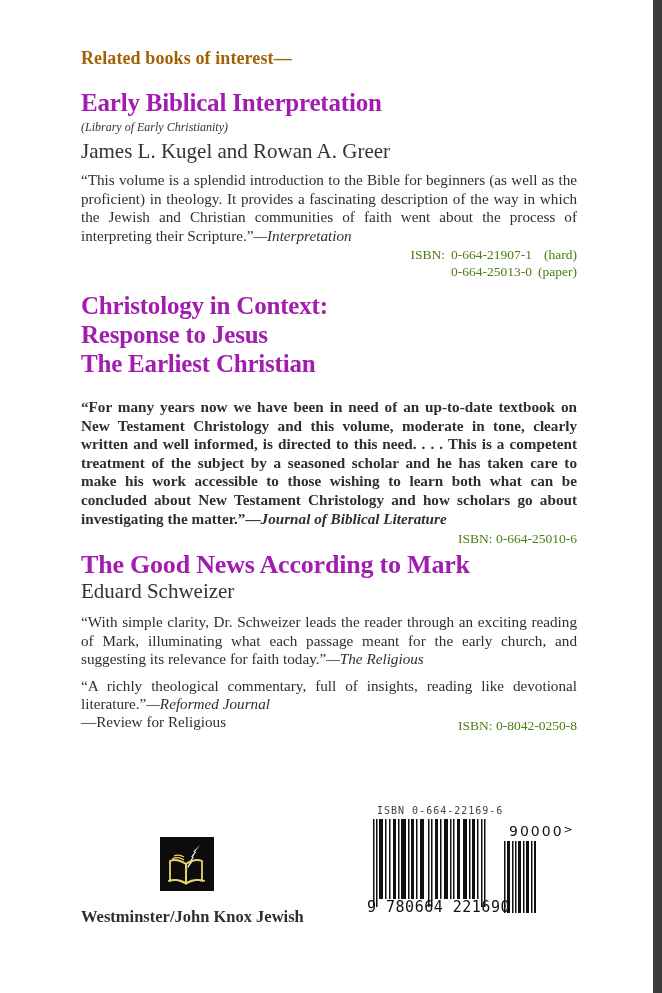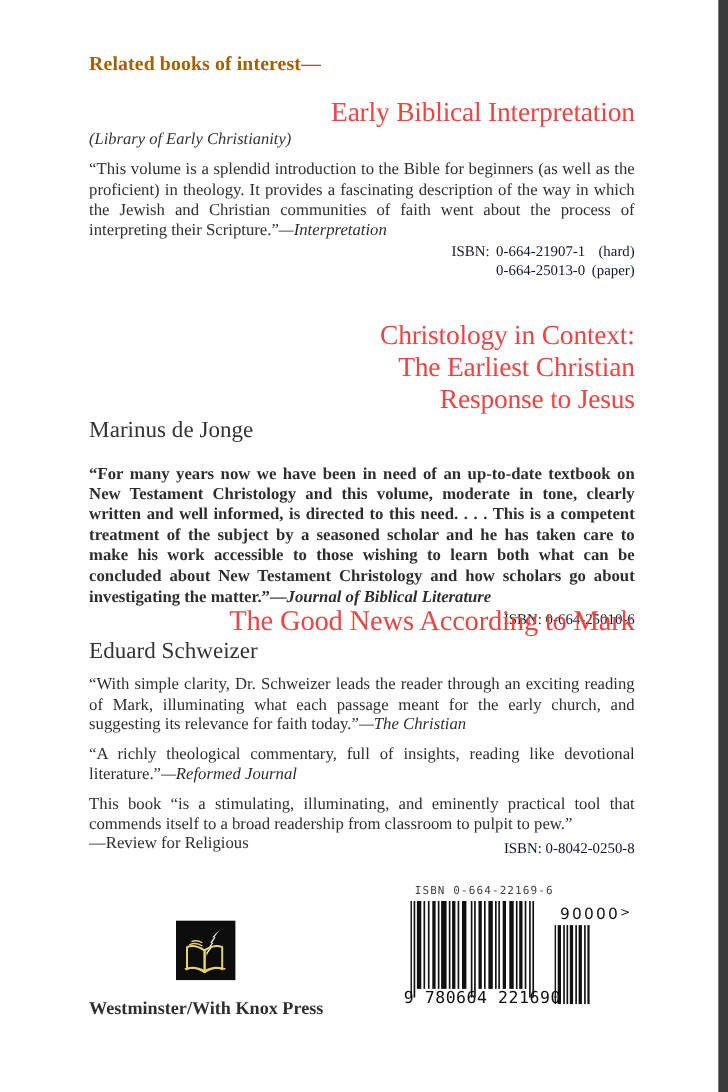--- a/index.html
+++ b/index.html
@@ -12,31 +12,30 @@
   .edge {
     position: absolute; top: 0; right: 0; width: 9px; height: 993px;
     background: #3b3b3b;
   }
   .page { position: absolute; left: 81px; top: 0; width: 496px; }
   .related {
     position: absolute; top: 48px; left: 0;
     font-weight: bold; font-size: 18px; color: #a16207; letter-spacing: 0.1px;
   }
   .book-title {
-    font-weight: normal; font-size: 25px; line-height: 29px; color: #ef4444;
+    font-weight: bold; font-size: 25px; line-height: 29px; color: #a21caf;
     letter-spacing: -0.2px;
-    text-align: right;
   }
-  .series { font-style: italic; font-size: 15px; line-height: 20px; color: #333; }
+  .series { font-style: italic; font-size: 12px; line-height: 20px; color: #333; }
   .author { font-size: 21px; line-height: 24px; color: #333; }
   .quote {
     font-size: 15.2px; line-height: 18.6px; text-align: justify; color: #2e2e2e;
   }
   .quote .src { font-style: italic; }
-  .isbn { font-size: 13.5px; line-height: 17px; text-align: right; color: #0f172a; }
+  .isbn { font-size: 13.5px; line-height: 17px; text-align: right; color: #4d7c0f; }
   .isbn-grid { display: inline-grid; grid-template-columns: auto auto auto; column-gap: 6px; text-align: left; }
   .isbn-grid .num { text-align: center; }
   .block { position: absolute; left: 0; width: 496px; }
 
   .logo {
     position: absolute; left: 160px; top: 837px; width: 54px; height: 54px; background: #0c0c0c;
   }
   .publisher {
     position: absolute; left: 81px; top: 907px; font-weight: bold; font-size: 16.5px; color: #2e2e2e;
   }
@@ -60,81 +59,78 @@
 <body>
 
 <div class="edge"></div>
 
 <div class="page">
   <div class="related">Related books of interest—</div>
 
   <div class="block" style="top:88px;">
     <div class="book-title">Early Biblical Interpretation</div>
     <div class="series">(Library of Early Christianity)</div>
+    <div class="author" style="margin-top:2px;">James L. Kugel and Rowan A. Greer</div>
     <div class="quote" style="margin-top:8px;">
       <span>“This volume is a splendid introduction to the Bible for beginners (as well as the proficient) in theology. It provides a fascinating description of the way in which the Jewish and Christian communities of faith went about the process of interpreting their Scripture.”</span><span class="src">—Interpretation</span>
     </div>
     <div class="isbn" style="margin-top:1px;">
       <div class="isbn-grid">
         <span>ISBN:</span>
         <span class="num">0-664-21907-1</span>
         <span style="padding-left:6px;">(hard)</span>
         <span></span>
         <span class="num">0-664-25013-0</span>
         <span>(paper)</span>
       </div>
     </div>
   </div>
 
   <div class="block" style="top:291px;">
     <div class="book-title">Christology in Context:</div>
+    <div class="book-title">Response to Jesus</div>
     <div class="book-title">The Earliest Christian</div>
-    <div class="book-title">Response to Jesus</div>
-    <div class="author">Marinus de Jonge</div>
     <div class="quote" style="margin-top:20px;font-weight:bold;">
       <span>“For many years now we have been in need of an up-to-date textbook on New Testament Christology and this volume, moderate in tone, clearly written and well informed, is directed to this need. . . . This is a competent treatment of the subject by a seasoned scholar and he has taken care to make his work accessible to those wishing to learn both what can be concluded about New Testament Christology and how scholars go about investigating the matter.”</span><span class="src">—Journal of Biblical Literature</span>
     </div>
     <div class="isbn" style="margin-top:2px;">
       <span>ISBN:</span>
       <span>0-664-25010-6</span>
     </div>
   </div>
 
   <div class="block" style="top:550px;">
     <div class="book-title" style="font-size:26px;">The Good News According to Mark</div>
     <div class="author">Eduard Schweizer</div>
     <div class="quote" style="margin-top:10px;">
-      <span>“With simple clarity, Dr. Schweizer leads the reader through an exciting reading of Mark, illuminating what each passage meant for the early church, and suggesting its relevance for faith today.”</span><span class="src">—The Christian</span>
+      <span>“With simple clarity, Dr. Schweizer leads the reader through an exciting reading of Mark, illuminating what each passage meant for the early church, and suggesting its relevance for faith today.”</span><span class="src">—The Religious</span>
     </div>
     <div class="quote" style="margin-top:8px;">
       <span>“A richly theological commentary, full of insights, reading like devotional literature.”</span><span class="src">—Reformed Journal</span>
-    </div>
-    <div class="quote" style="margin-top:8px;">
-      <span>This book “is a stimulating, illuminating, and eminently practical tool that commends itself to a broad readership from classroom to pulpit to pew.”</span>
     </div>
     <div style="position:relative; height:18px;">
       <span class="quote src" style="position:absolute; left:0; top:-1px; ">—Review for Religious</span>
       <span class="isbn" style="position:absolute; right:0; top:3px;">
         <span>ISBN:</span>
         <span>0-8042-0250-8</span>
       </span>
     </div>
   </div>
 </div>
 
 <div class="logo">
   <svg width="54" height="54" viewBox="0 0 54 54">
     <polygon points="40,8 31,20 34,20 27,30 29,30 24,36 33,24 30,24 36,15 33,15" fill="#ffffff"></polygon>
     <path d="M10,24 Q17,21 26,27 L26,46 Q17,41 10,44 Z" fill="none" stroke="#e8d36a" stroke-width="1.8"></path>
     <path d="M42,24 Q35,21 26,27 L26,46 Q35,41 42,44 Z" fill="none" stroke="#e8d36a" stroke-width="1.8"></path>
     <path d="M12,22 Q18,19 24,23 M14,19 Q19,17 24,20" fill="none" stroke="#e8d36a" stroke-width="1.2"></path>
     <path d="M8,44 Q17,41 26,47 Q35,41 45,44" fill="none" stroke="#e8d36a" stroke-width="1.4"></path>
   </svg>
 </div>
-<div class="publisher">Westminster/With Knox Press</div>
+<div class="publisher">Westminster/John Knox Jewish</div>
 
 <div class="barcode-area">
   <div class="bc-isbn">ISBN 0-664-22169-6</div>
   <svg class="bc-main" width="118" height="88" viewBox="0 0 118 88">
     <g fill="#111">
       <rect x="0" y="0" width="1.5" height="88"></rect>
         <rect x="3" y="0" width="1.5" height="88"></rect>
       <rect x="6" y="0" width="4" height="80"></rect>
         <rect x="12" y="0" width="1.5" height="80"></rect>
       <rect x="16" y="0" width="1.5" height="80"></rect>

